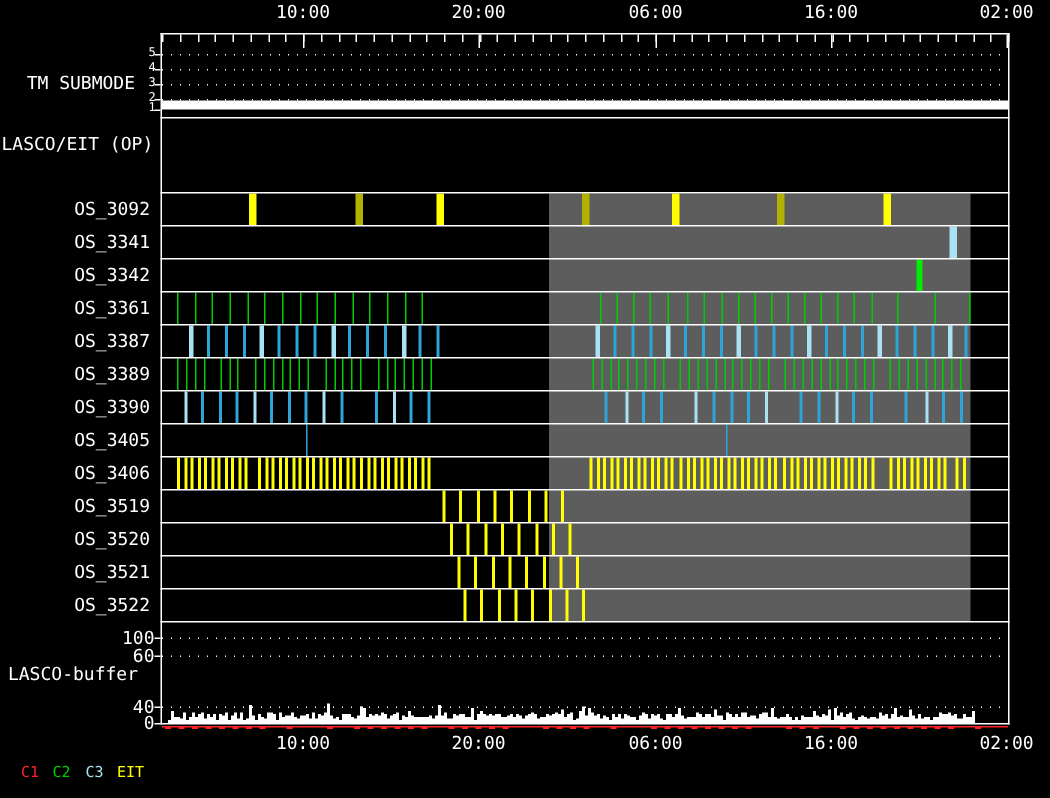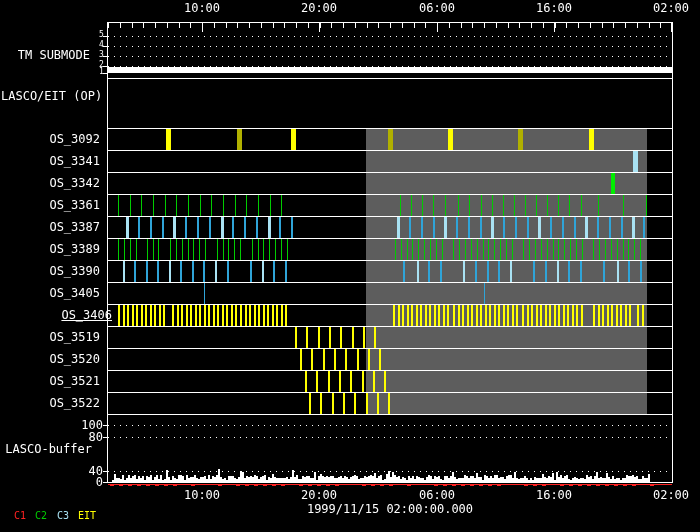--- a/index.html
+++ b/index.html
@@ -18,21 +18,20 @@
 </head>
 <body>
 
 <div id="root">
   <div id="legend">
       <div class="lbl small" style="left: 14px; top: 511px; color: rgb(255, 34, 34);">C1</div>
       <div class="lbl small" style="left: 35px; top: 511px; color: rgb(0, 204, 0);">C2</div>
       <div class="lbl small" style="left: 57px; top: 511px; color: rgb(169, 226, 243);">C3</div>
       <div class="lbl small" style="left: 78px; top: 511px; color: rgb(255, 255, 0);">EIT</div>
     </div>
-  <div class="lbl lbl-c" style="left:240px;top:503px;width:300px;">1999/11/15 02:00:00.000</div>
 <div class="bar" style="left: 366px; top: 129px; width: 281px; height: 285px; background: rgb(93, 93, 93);"></div>
     <div class="dot" style="left: 108px; top: 36px; width: 564px;"></div>
     <div class="dot" style="left: 108px; top: 46px; width: 564px;"></div>
     <div class="dot" style="left: 108px; top: 56px; width: 564px;"></div>
     <div class="dot" style="left: 108px; top: 66px; width: 564px;"></div>
     <div class="dot" style="left: 108px; top: 425px; width: 564px;"></div>
     <div class="dot" style="left: 108px; top: 437px; width: 564px;"></div>
     <div class="dot" style="left: 108px; top: 471px; width: 564px;"></div>
     <div class="bar" style="left: 108px; top: 67px; width: 564px; height: 6px; background: rgb(255, 255, 255);"></div>
     <div class="bar" style="left: 166px; top: 129px; width: 5px; height: 21px; background: rgb(255, 255, 0);"></div>
@@ -424,39 +423,39 @@
     <div class="lbl lbl-r" style="left: 1px; top: 49px; width: 89px;">TM SUBMODE</div>
     <div class="lbl lbl-r" style="left: 1px; top: 90px; width: 97px;">LASCO/EIT (OP)</div>
     <div class="lbl lbl-r" style="left: 1px; top: 133px; width: 99px;">OS_3092</div>
     <div class="lbl lbl-r" style="left: 1px; top: 155px; width: 99px;">OS_3341</div>
     <div class="lbl lbl-r" style="left: 1px; top: 177px; width: 99px;">OS_3342</div>
     <div class="lbl lbl-r" style="left: 1px; top: 199px; width: 99px;">OS_3361</div>
     <div class="lbl lbl-r" style="left: 1px; top: 221px; width: 99px;">OS_3387</div>
     <div class="lbl lbl-r" style="left: 1px; top: 243px; width: 99px;">OS_3389</div>
     <div class="lbl lbl-r" style="left: 1px; top: 265px; width: 99px;">OS_3390</div>
     <div class="lbl lbl-r" style="left: 1px; top: 287px; width: 99px;">OS_3405</div>
-    <div class="lbl lbl-r" style="left: 13px; top: 309px; width: 99px; text-decoration: underline;">OS_3406</div>
+    <div class="lbl lbl-r" style="left: 1px; top: 309px; width: 99px;">OS_3406</div>
     <div class="lbl lbl-r" style="left: 1px; top: 331px; width: 99px;">OS_3519</div>
     <div class="lbl lbl-r" style="left: 1px; top: 353px; width: 99px;">OS_3520</div>
     <div class="lbl lbl-r" style="left: 1px; top: 375px; width: 99px;">OS_3521</div>
     <div class="lbl lbl-r" style="left: 1px; top: 397px; width: 99px;">OS_3522</div>
     <div class="lbl lbl-r" style="left: 1px; top: 443px; width: 91px;">LASCO-buffer</div>
     <div class="lbl lbl-c tiny" style="left: 97px; top: 31px; width: 9px;">5</div>
     <div class="wline" style="left: 103px; top: 36px; width: 4px; height: 1px;"></div>
     <div class="lbl lbl-c tiny" style="left: 97px; top: 41px; width: 9px;">4</div>
     <div class="wline" style="left: 103px; top: 46px; width: 4px; height: 1px;"></div>
     <div class="lbl lbl-c tiny" style="left: 97px; top: 51px; width: 9px;">3</div>
     <div class="wline" style="left: 103px; top: 56px; width: 4px; height: 1px;"></div>
     <div class="lbl lbl-c tiny" style="left: 97px; top: 61px; width: 9px;">2</div>
     <div class="wline" style="left: 103px; top: 66px; width: 4px; height: 1px;"></div>
     <div class="lbl lbl-c tiny" style="left: 97px; top: 68px; width: 9px;">1</div>
     <div class="wline" style="left: 103px; top: 73px; width: 4px; height: 1px;"></div>
     <div class="lbl lbl-r" style="left: 53px; top: 419px; width: 50px;">100</div>
     <div class="wline" style="left: 103px; top: 425px; width: 4px; height: 1px;"></div>
-    <div class="lbl lbl-r" style="left: 53px; top: 431px; width: 50px;">80</div>
+    <div class="lbl lbl-r" style="left: 53px; top: 431px; width: 50px;">60</div>
     <div class="wline" style="left: 103px; top: 437px; width: 4px; height: 1px;"></div>
     <div class="lbl lbl-r" style="left: 53px; top: 465px; width: 50px;">40</div>
     <div class="wline" style="left: 103px; top: 471px; width: 4px; height: 1px;"></div>
     <div class="lbl lbl-r" style="left: 53px; top: 476px; width: 50px;">0</div>
     <div class="wline" style="left: 103px; top: 482px; width: 4px; height: 1px;"></div>
     <div class="bar" style="left: 112px; top: 480px; width: 2px; height: 2px; background: rgb(255, 255, 255);"></div>
     <div class="bar" style="left: 114px; top: 474px; width: 2px; height: 8px; background: rgb(255, 255, 255);"></div>
     <div class="bar" style="left: 116px; top: 478px; width: 2px; height: 4px; background: rgb(255, 255, 255);"></div>
     <div class="bar" style="left: 118px; top: 478px; width: 2px; height: 4px; background: rgb(255, 255, 255);"></div>
     <div class="bar" style="left: 120px; top: 479px; width: 2px; height: 3px; background: rgb(255, 255, 255);"></div>

